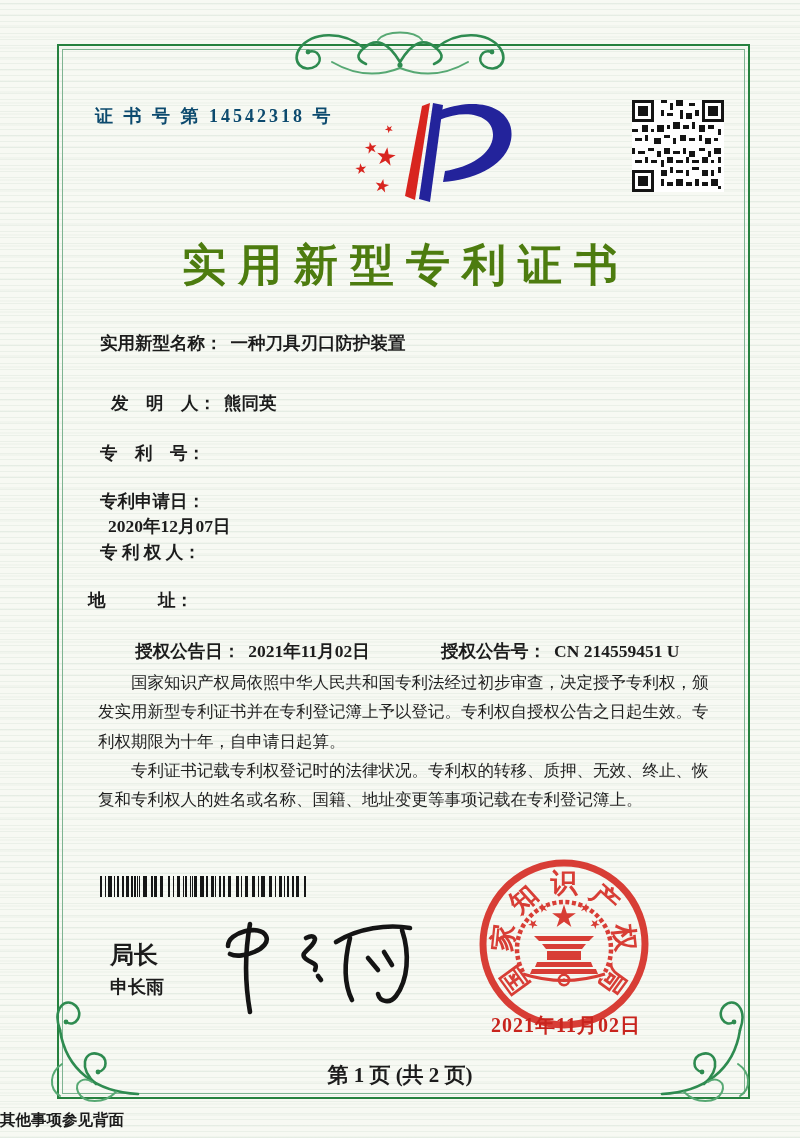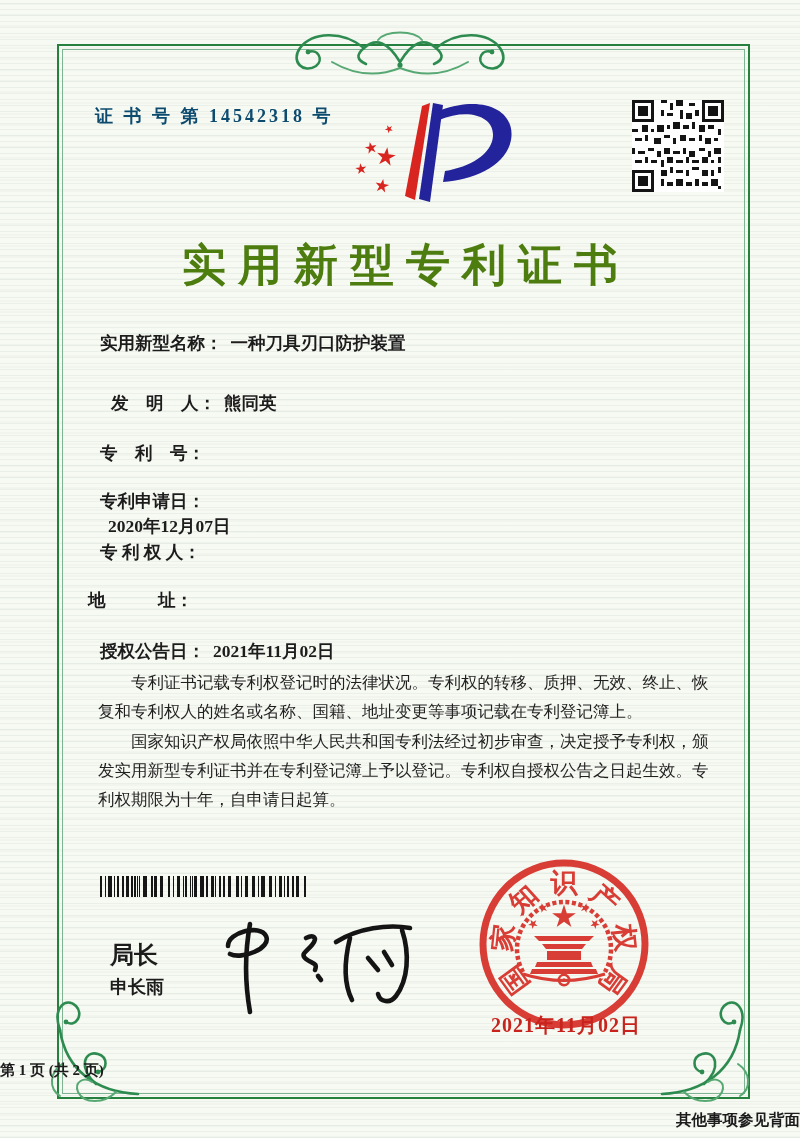--- a/index.html
+++ b/index.html
@@ -27,41 +27,41 @@
   
   .title{left:0;top:236px;width:800px;text-align:center;font-size:44px;font-weight:700;
          letter-spacing:12px;text-indent:12px;color:#4d7c0f;}
   .frow{position:absolute;display:flex;font-size:17.5px;font-weight:600;line-height:1.45;}
   .frow .lbl{white-space:pre;flex:0 0 auto;}
   .frow .val{margin-left:8px;max-width:492px;}
   .r0{left:100px;top:331px;text-align:center;} .r1{left:100px;top:391px;margin-left:11px;} .r2{left:100px;top:441px;}
   .r3{left:100px;top:489px;flex-direction:column;} .r4{left:100px;top:540px;} .r5{left:88px;top:588px;}
   .r6{left:100px;top:639px;width:620px;}
   .pair2{margin-left:36px;display:flex;}
-  .r6 .pair1{flex:0 0 305px;display:flex;}
+  .r6 .pair1{flex:0 0 305px;display:flex;justify-content:center;}
   
   .paras{left:98px;top:668px;width:614px;font-size:16.5px;line-height:1.78;color:#1f1f1f;}
   .paras p{margin:0;text-indent:2em;font-weight:500;}
   
   .barcode{left:100px;top:876px;width:206px;height:21px;
     background-image:
       repeating-linear-gradient(90deg,#161616 0 2px,transparent 2px 5px,#161616 5px 6px,transparent 6px 9px,#161616 9px 12px,transparent 12px 17px),
       repeating-linear-gradient(90deg,#161616 0 1px,transparent 1px 8px,#161616 8px 10px,transparent 10px 14px,#161616 14px 15px,transparent 15px 23px);
   }
   
   .signer-title{left:110px;top:939px;font-size:24px;font-weight:700;font-family:"Liberation Sans","DejaVu Sans",sans-serif;}
   .signer-name{left:110px;top:975px;font-size:18px;font-weight:700;font-family:"Liberation Sans","DejaVu Sans",sans-serif;}
   .sig{left:198px;top:912px;}
   
   .seal{left:470px;top:850px;}
   .seal-date{left:466px;top:1012px;width:200px;text-align:center;font-size:20px;font-weight:700;
              color:#c8241d;letter-spacing:1px;}
   
-  .pageno{left:0;top:1061px;width:800px;font-size:15px;font-weight:600;}
-  .backnote{left:0;top:1110px;width:800px;text-align:right;font-size:15.5px;font-weight:600;}
+  .pageno{left:0;top:1061px;width:800px;text-align:center;font-size:21px;font-weight:600;}
+  .backnote{left:0;top:1110px;width:800px;text-align:left;font-size:15.5px;font-weight:600;}
   svg text{font-family:"Liberation Serif","DejaVu Serif",serif;}
 </style>
 </head>
 <body>
 
 <div class="abs frame"></div>
 
 <svg class="abs orn" style="left:272px;top:18px;" width="256" height="66" viewBox="0 0 256 66">
   <g fill="none" stroke="#2e8b50" stroke-width="2.6" stroke-linecap="round">
     <path d="M128,44 Q110,14 92,30 Q80,40 94,46"></path>
@@ -176,25 +176,29 @@
   <span class="lbl">专 利 权 人：</span>
 </div>
 <div class="abs frow r5">
   <span class="lbl">地　　　址：</span>
 </div>
 <div class="abs frow r6">
   <span class="pair1">
     <span class="lbl">授权公告日：</span>
     <span class="val">2021年11月02日</span>
   </span>
+  <span class="pair2">
+    <span class="lbl">授权公告号：</span>
+    <span class="val">CN 214559451 U</span>
+  </span>
 </div>
 
 <div class="abs paras">
+  <p>国家知识产权局依照中华人民共和国专利法经过初步审查，决定授予专利权，颁发实用新型专利证书并在专利登记簿上予以登记。专利权自授权公告之日起生效。专利权期限为十年，自申请日起算。</p>
   <p>专利证书记载专利权登记时的法律状况。专利权的转移、质押、无效、终止、恢复和专利权人的姓名或名称、国籍、地址变更等事项记载在专利登记簿上。</p>
-  <p>国家知识产权局依照中华人民共和国专利法经过初步审查，决定授予专利权，颁发实用新型专利证书并在专利登记簿上予以登记。专利权自授权公告之日起生效。专利权期限为十年，自申请日起算。</p>
 </div>
 
 <div class="abs barcode"></div>
 
 <div class="abs signer-title">局长</div>
 <div class="abs signer-name">申长雨</div>
 
 <svg class="abs sig" width="230" height="110" viewBox="0 0 230 110">
   <g fill="none" stroke="#141414" stroke-width="4.6" stroke-linecap="round" stroke-linejoin="round">
     <path d="M52,12 C48,34 46,66 52,100"></path>

